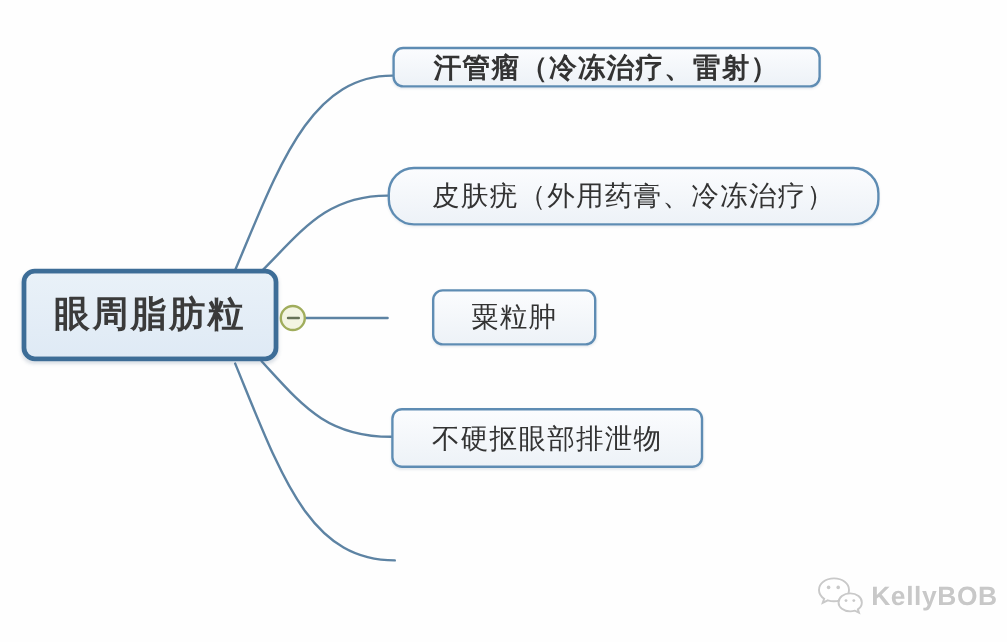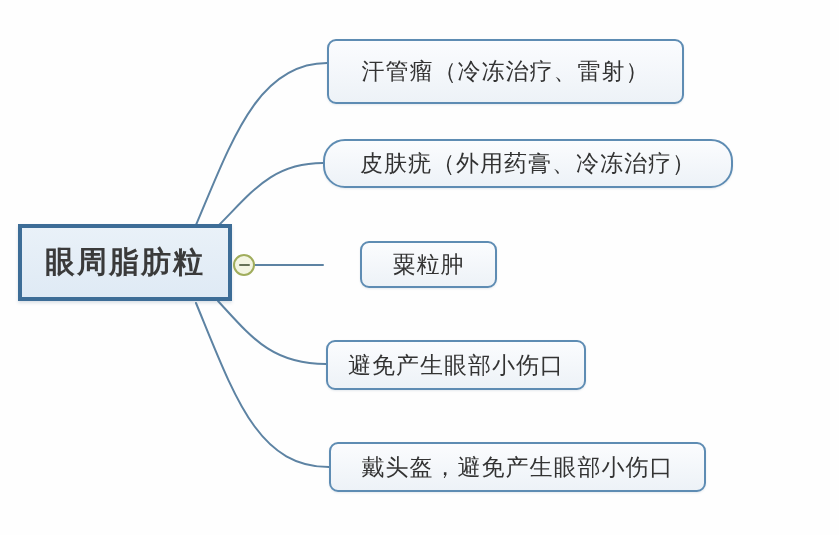--- a/index.html
+++ b/index.html
@@ -27,21 +27,21 @@
     stroke-width: 2;
     stroke-linecap: round;
   }
   .root-node {
     position: absolute;
     left: 18px; top: 224px;
     width: 214px; height: 77px;
     box-sizing: border-box;
     background: linear-gradient(180deg, #e9f1f8 0%, #dfeaf5 100%);
     border: 4px solid #3d6d97;
-    border-radius: 0;
+    border-radius: 11px;
     display: flex;
     align-items: center;
     justify-content: center;
     box-shadow: 0 2px 3px rgba(60,90,120,0.18);
     cursor: pointer;
   }
   .root-node .label {
     font-size: 30px;
     font-weight: bold;
     color: #3a3a3a;
@@ -59,21 +59,21 @@
     justify-content: center;
     box-shadow: 0 1px 2px rgba(60,90,120,0.12);
     cursor: pointer;
   }
   .branch-node .label {
     font-size: 23px;
     color: #333333;
     letter-spacing: 1px;
     white-space: nowrap;
   }
-  .branch-1 { left: 327px; top: 39px;  width: 357px; height: 65px; }
+  .branch-1 { left: 327px; top: 39px;  width: 357px; height: 34px; font-weight: bold; }
   .branch-2 { left: 323px; top: 139px; width: 410px; height: 49px; border-radius: 22px; }
   .branch-3 { left: 323px; top: 241px; width: 137px; height: 47px; margin-left: 37px; }
   .branch-4 { left: 326px; top: 340px; width: 260px; height: 50px; }
   .branch-5 { left: 329px; top: 442px; width: 377px; height: 50px; }
   .toggle {
     position: absolute;
     left: 233px; top: 254px;
     width: 22px; height: 22px;
     box-sizing: border-box;
     background: #f3f5e2;
@@ -135,21 +135,33 @@
 
   <div class="branch-node branch-2">
     <span class="label">皮肤疣（外用药膏、冷冻治疗）</span>
   </div>
 
   <div class="branch-node branch-3">
     <span class="label">粟粒肿</span>
   </div>
 
   <div class="branch-node branch-4">
-    <span class="label">避免产生眼部小伤口</span>
+    <span class="label">不硬抠眼部排泄物</span>
   </div>
 
-  <div class="branch-node branch-5">
-    <span class="label">戴头盔，避免产生眼部小伤口</span>
+
+  <div class="watermark">
+    <svg width="40" height="36" viewBox="0 0 40 36">
+      <g fill="#ffffff" stroke="#c9c9c9" stroke-width="1.6">
+        <path d="M 15 3 C 7.8 3 2.5 7.3 2.5 12.6 C 2.5 15.6 4.2 18.2 6.8 19.9 L 5.6 23.4 L 9.8 21.3 C 11.4 21.8 13.1 22.1 15 22.1 C 22.2 22.1 27.5 17.8 27.5 12.6 C 27.5 7.3 22.2 3 15 3 Z"></path>
+        <path d="M 28.5 15.5 C 23 15.5 18.8 18.9 18.8 23 C 18.8 27.1 23 30.5 28.5 30.5 C 29.9 30.5 31.2 30.3 32.4 29.9 L 35.8 31.6 L 34.9 28.8 C 36.9 27.4 38.2 25.3 38.2 23 C 38.2 18.9 34 15.5 28.5 15.5 Z"></path>
+      </g>
+      <g fill="#c9c9c9">
+        <circle cx="10.5" cy="10.5" r="1.5"></circle>
+        <circle cx="18.5" cy="10.5" r="1.5"></circle>
+        <circle cx="25" cy="21.5" r="1.2"></circle>
+        <circle cx="31.5" cy="21.5" r="1.2"></circle>
+      </g>
+    </svg>
+    <span class="wm-text">KellyBOB</span>
   </div>
-
 
 </div>
 
 </body></html>

